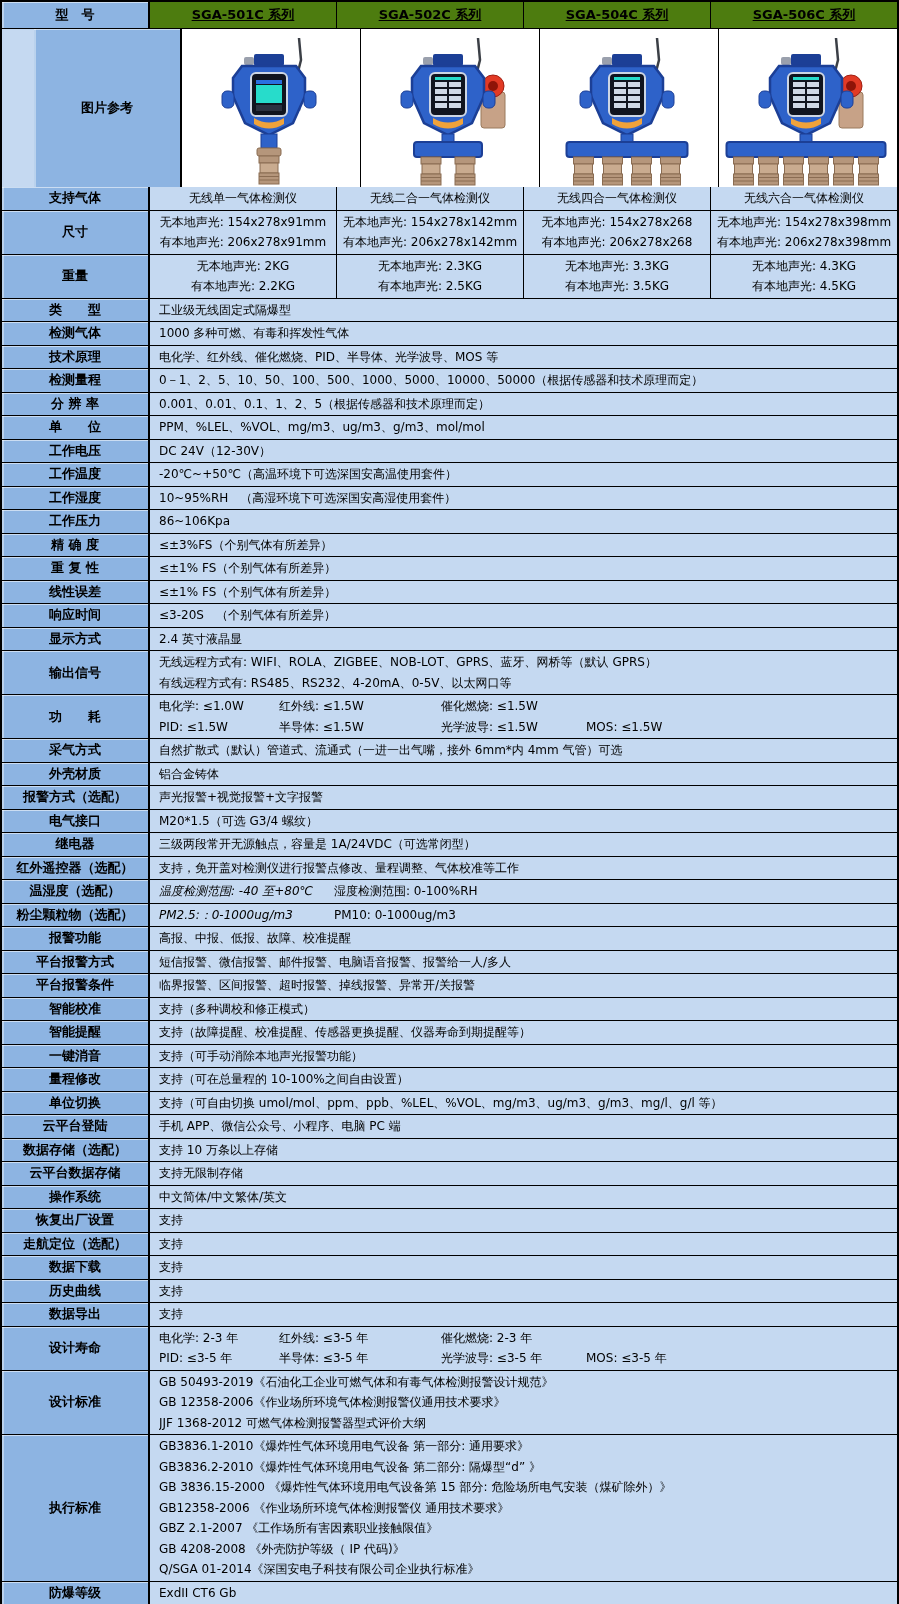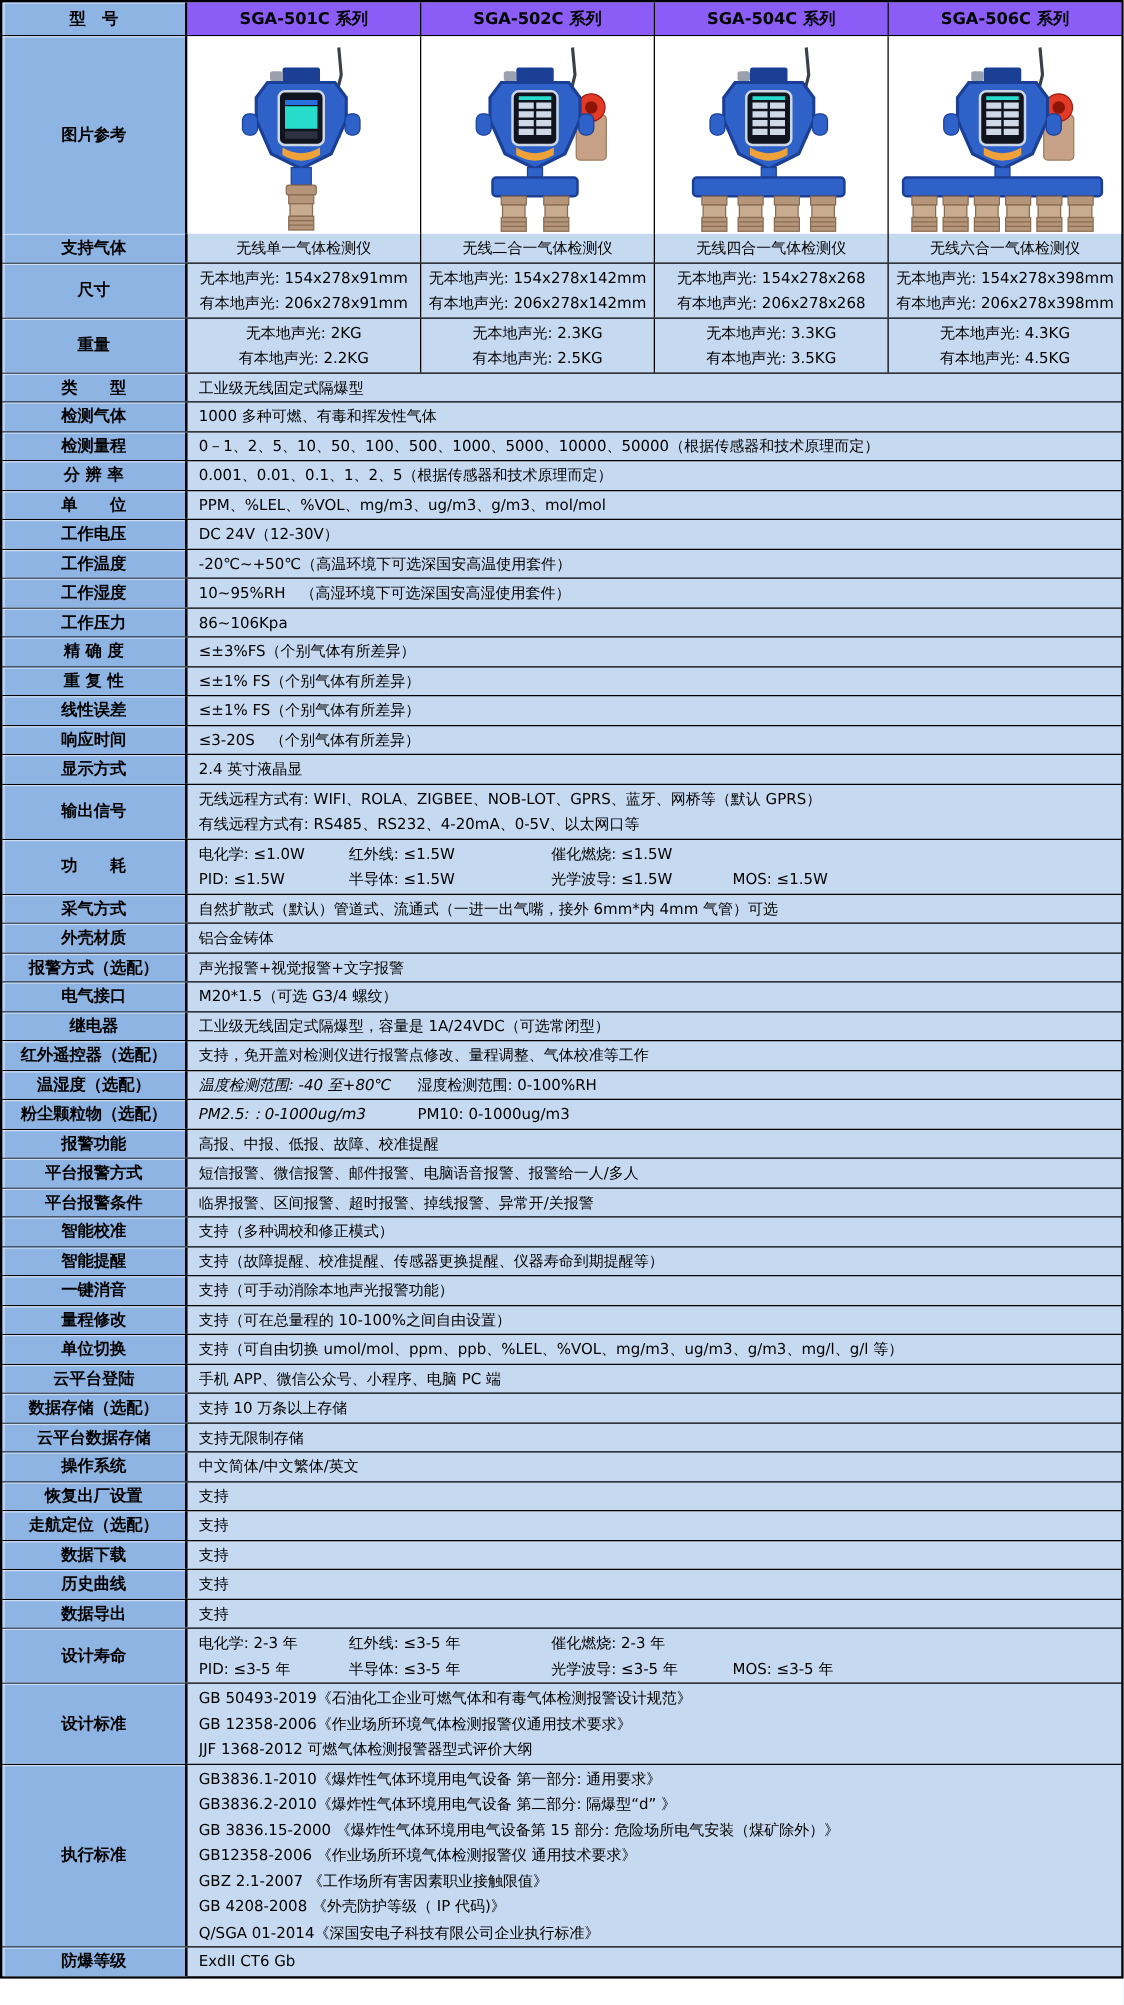--- a/index.html
+++ b/index.html
@@ -12,22 +12,22 @@
        font-weight:bold;font-size:13px;padding:1px 3px;
        box-shadow:inset 0 1px 0 rgba(255,255,255,.55), inset 2px 0 0 rgba(255,255,255,.4);}
   .vcols{flex:1;display:flex;min-width:0;}
   .vcol{flex:1;min-width:0;border-left:1px solid #000;box-sizing:border-box;
         display:flex;flex-direction:column;align-items:center;justify-content:center;font-size:12px;}
   .vcol:first-child{border-left:none;}
   .vfull{flex:1;min-width:0;display:flex;flex-direction:column;justify-content:flex-start;
          padding:1px 4px 1px 9px;font-size:12px;box-sizing:border-box;}
   .line{line-height:20.5px;white-space:nowrap;overflow:hidden;}
   .header-row{height:26px;}
-  .header-row .vcol{font-weight:bold;font-size:13px;background:#8b5cf6;}
-  .img-row{height:159px;}
+  .header-row .vcol{font-weight:bold;font-size:13px;background:#4d7c0f;text-decoration:underline;}
+  .img-row{height:159px;padding-left:32px;}
   .img-row .vcol{background:#ffffff;justify-content:center;}
   .mrow{padding:0;}
   .mrow .vcol{padding:1px 0;}
   .mrow .line{line-height:20.5px;font-size:12px;}
   .srow{min-height:21.5px;}
   .srow.multi{padding:0;}
   .seg{display:inline-block;box-sizing:border-box;padding-right:18px;}
   .line.cols .seg:nth-child(1){min-width:120px;}
   .line.cols .seg:nth-child(2){min-width:162px;}
   .line.cols .seg:nth-child(3){min-width:145px;}
@@ -313,20 +313,26 @@
           <div class="line"><span class="seg">工业级无线固定式隔爆型</span></div>
         </div>
       </div>
       <div class="row srow">
         <div class="lab">检测气体</div>
         <div class="vfull">
           <div class="line"><span class="seg">1000 多种可燃、有毒和挥发性气体</span></div>
         </div>
       </div>
       <div class="row srow">
+        <div class="lab">技术原理</div>
+        <div class="vfull">
+          <div class="line"><span class="seg">电化学、红外线、催化燃烧、PID、半导体、光学波导、MOS 等</span></div>
+        </div>
+      </div>
+      <div class="row srow">
         <div class="lab">检测量程</div>
         <div class="vfull">
           <div class="line"><span class="seg">0－1、2、5、10、50、100、500、1000、5000、10000、50000（根据传感器和技术原理而定）</span></div>
         </div>
       </div>
       <div class="row srow">
         <div class="lab">分 辨 率</div>
         <div class="vfull">
           <div class="line"><span class="seg">0.001、0.01、0.1、1、2、5（根据传感器和技术原理而定）</span></div>
         </div>
@@ -425,21 +431,21 @@
       </div>
       <div class="row srow">
         <div class="lab">电气接口</div>
         <div class="vfull">
           <div class="line"><span class="seg">M20*1.5（可选 G3/4 螺纹）</span></div>
         </div>
       </div>
       <div class="row srow">
         <div class="lab">继电器</div>
         <div class="vfull">
-          <div class="line"><span class="seg">工业级无线固定式隔爆型，容量是 1A/24VDC（可选常闭型）</span></div>
+          <div class="line"><span class="seg">三级两段常开无源触点，容量是 1A/24VDC（可选常闭型）</span></div>
         </div>
       </div>
       <div class="row srow">
         <div class="lab">红外遥控器（选配）</div>
         <div class="vfull">
           <div class="line"><span class="seg">支持，免开盖对检测仪进行报警点修改、量程调整、气体校准等工作</span></div>
         </div>
       </div>
       <div class="row srow">
         <div class="lab">温湿度（选配）</div>

